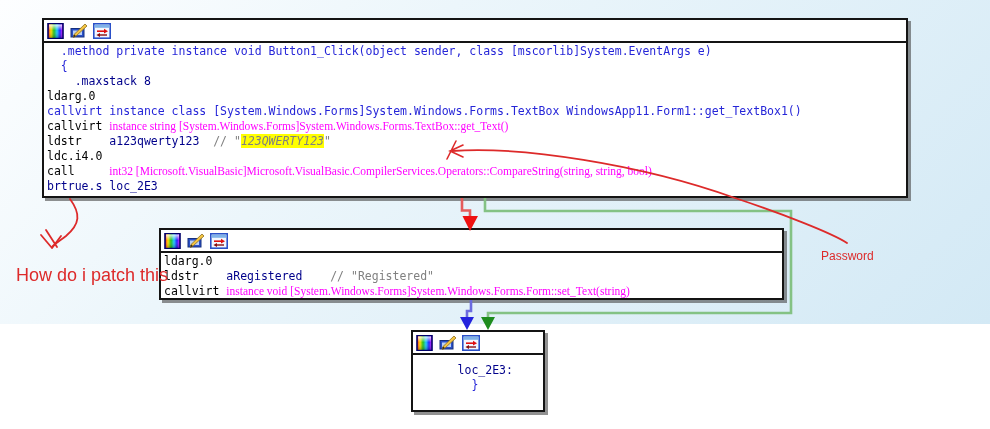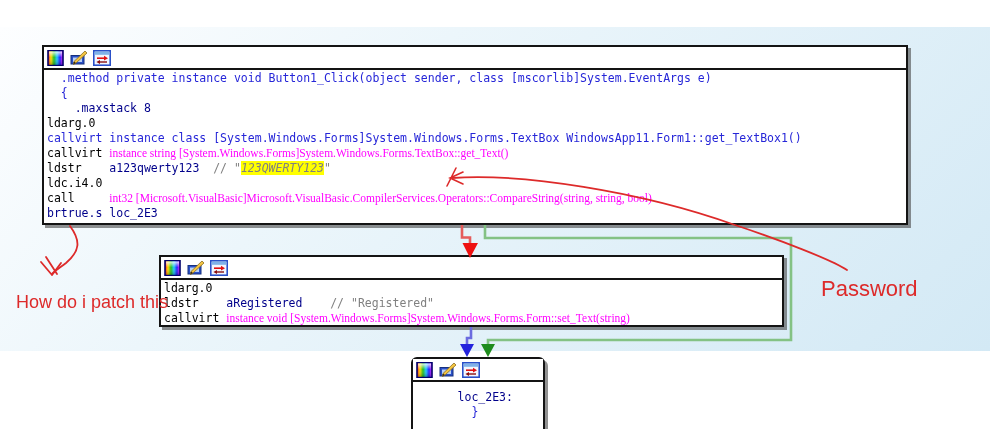--- a/index.html
+++ b/index.html
@@ -3,21 +3,20 @@
 <meta charset="utf-8">
 <style>
   html,body{margin:0;padding:0;}
   body{
     width:990px;height:429px;overflow:hidden;
     font-family:"DejaVu Sans Mono","Liberation Mono",monospace;
   }
   .canvas{
     position:relative;width:990px;height:324px;
     background:linear-gradient(135deg,var(--bg0) 0%, #ecf6fb 35%, var(--bg1) 100%);
-    margin-top:27px;
   }
   .node{
     position:absolute;background:#ffffff;border:2px solid #141414;
     box-shadow:3px 3px 0 rgba(72,72,72,.6);
     box-sizing:border-box;
   }
   .node-header{
     height:20px;border-bottom:2px solid #141414;background:#ffffff;
     display:flex;align-items:center;gap:5px;padding:1px 0 0 3px;box-sizing:content-box;
   }
@@ -32,21 +31,21 @@
   .c-pl{color:var(--pl);}
   .c-mg{color:var(--mg);font-family:Liberation Serif, serif;}
   .c-cm{color:var(--cm);}
   .c-hl{color:var(--hlt);background:var(--hlbg);font-style:italic;}
   .edges{position:absolute;left:0;top:0;width:990px;height:429px;pointer-events:none;}
   .annot{
     position:absolute;font-family:"Liberation Sans","DejaVu Sans",sans-serif;
     color:var(--ann);white-space:nowrap;
   }
   .annot-left{left:16px;top:265px;font-size:18px;}
-  .annot-right{left:821px;top:249px;font-size:22px;}
+  .annot-right{left:821px;top:249px;font-size:12px;}
 </style>
 </head>
 <body>
 
 <div class="canvas">
 
   <svg width="0" height="0" style="position:absolute">
     <defs>
       <linearGradient id="hueGrad" x1="0" y1="0" x2="1" y2="0">
         <stop offset="0" stop-color="#ff2020"></stop>
@@ -117,21 +116,21 @@
           <path d="M4 8.2 H12" stroke="#e01010" stroke-width="1.6"></path>
           <polygon points="15,8.2 11,5.8 11,10.6" fill="#e01010"></polygon>
           <path d="M6 12 H14" stroke="#8a1010" stroke-width="1.4"></path>
           <polygon points="3.4,12 7,9.9 7,14.1" fill="#8a1010"></polygon>
         </svg>
       </span>
     </div>
     <div class="node-body"><div class="code-line"><span class="c-pl">ldarg.0</span></div><div class="code-line"><span class="c-pl">ldstr    </span><span class="c-id">aRegistered</span><span class="c-pl">    </span><span class="c-cm">// "Registered"</span></div><div class="code-line"><span class="c-pl">callvirt </span><span class="c-mg">instance void [System.Windows.Forms]System.Windows.Forms.Form::set_Text(string)</span></div></div>
   </div>
 
-  <div class="node" style="left:411px;top:330px;width:134px;height:82px;border-radius:6px;">
+  <div class="node" style="left:411px;top:330px;width:134px;height:82px;">
     <div class="node-header">
       <span class="icon-btn">
         <svg width="17" height="16" viewBox="0 0 17 16">
           <rect x="1" y="0.5" width="15" height="15" fill="url(#hueGrad)" stroke="#00006a" stroke-width="1.6"></rect>
           <rect x="2" y="1.5" width="13" height="13" fill="url(#fadeGrad)"></rect>
         </svg>
       </span>
       <span class="icon-btn">
         <svg width="18" height="16" viewBox="0 0 18 16">
           <rect x="1" y="5.5" width="13" height="8.5" fill="#2a50c8" stroke="#16307e"></rect>

